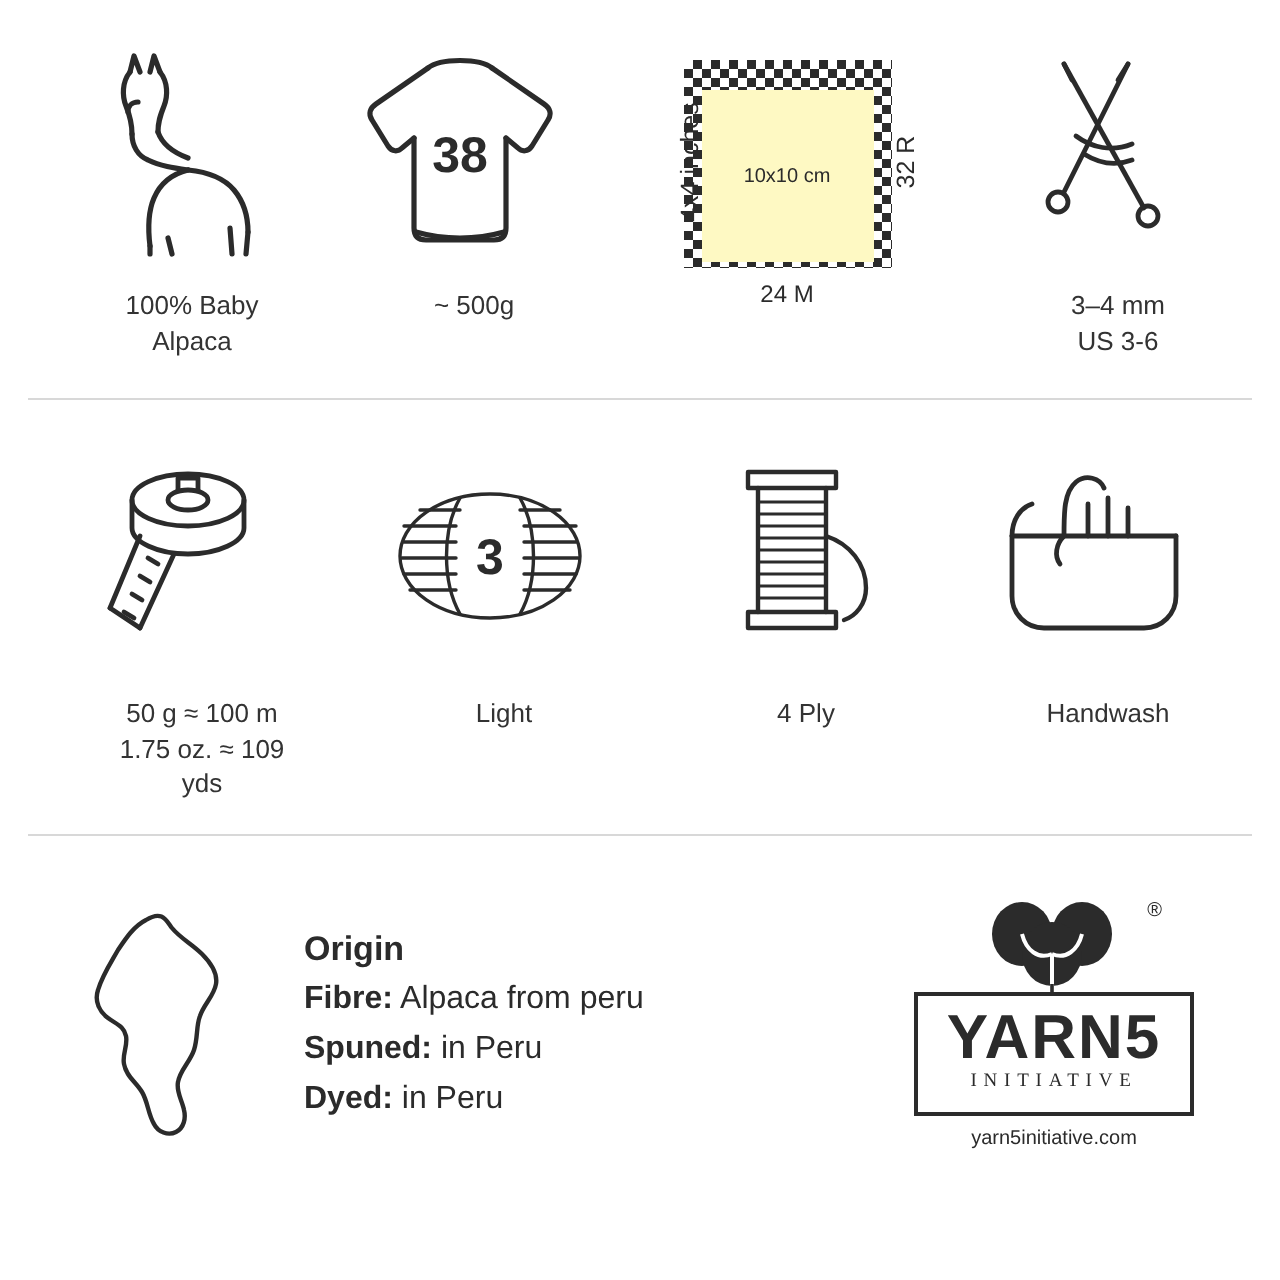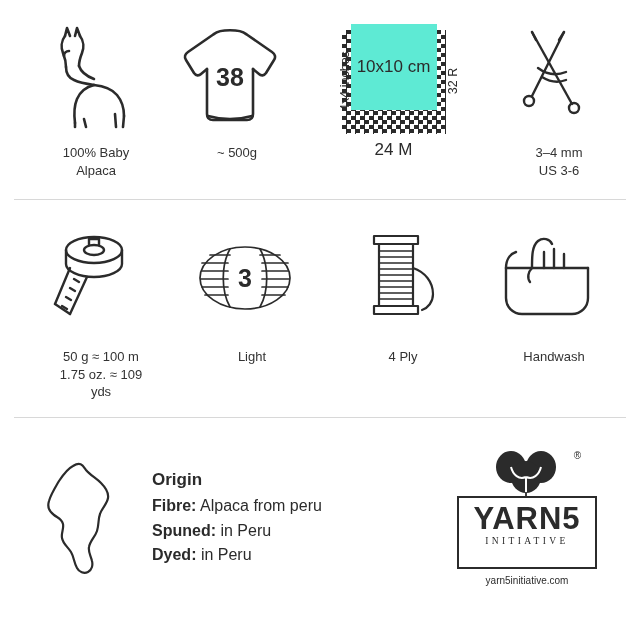--- a/index.html
+++ b/index.html
@@ -76,28 +76,28 @@
     border: 9px solid transparent;
     background-image:
       repeating-conic-gradient(#2b2b2b 0% 25%, #ffffff 0% 50%);
     background-size: 9px 9px;
     background-origin: border-box;
     background-clip: border-box;
   }
   .gauge-inner {
     position: absolute;
     left: 35px;
-    top: 0;
+    top: 21px;
     width: 86px;
     height: 86px;
-    background: #5eead4;
+    background: #fef9c3;
     display: flex;
     align-items: center;
     justify-content: center;
-    font-size: 17px;
+    font-size: 10px;
     color: #2b2b2b;
   }
   .gauge-left {
     position: absolute;
     left: -16px;
     top: 50px;
     width: 90px;
     text-align: center;
     font-size: 12.5px;
     transform: rotate(-90deg);
@@ -112,21 +112,21 @@
     font-size: 12.5px;
     transform: rotate(-90deg);
     transform-origin: center;
   }
   .gauge-bottom {
     position: absolute;
     left: 0;
     top: 116px;
     width: 156px;
     text-align: center;
-    font-size: 17px;
+    font-size: 12px;
   }
 
   
   .origin-map { width: 110px; display: flex; justify-content: center; }
   .origin-text {
     margin-left: 14px;
     font-size: 16px;
     line-height: 1.55;
     color: #2b2b2b;
   }
@@ -137,21 +137,21 @@
   .logo-block {
     margin-left: auto;
     width: 170px;
     display: flex;
     flex-direction: column;
     align-items: center;
   }
   .logo-balloons { position: relative; height: 46px; width: 100px; }
   .logo-box {
     border: 2.5px solid #2b2b2b;
-    padding: 5px 10px 21px 10px;
+    padding: 5px 10px 10px 10px;
     text-align: center;
     width: 140px;
     box-sizing: border-box;
   }
   .logo-word {
     font-size: 31px;
     font-weight: bold;
     letter-spacing: 1px;
     line-height: 1;
     color: #2b2b2b;

